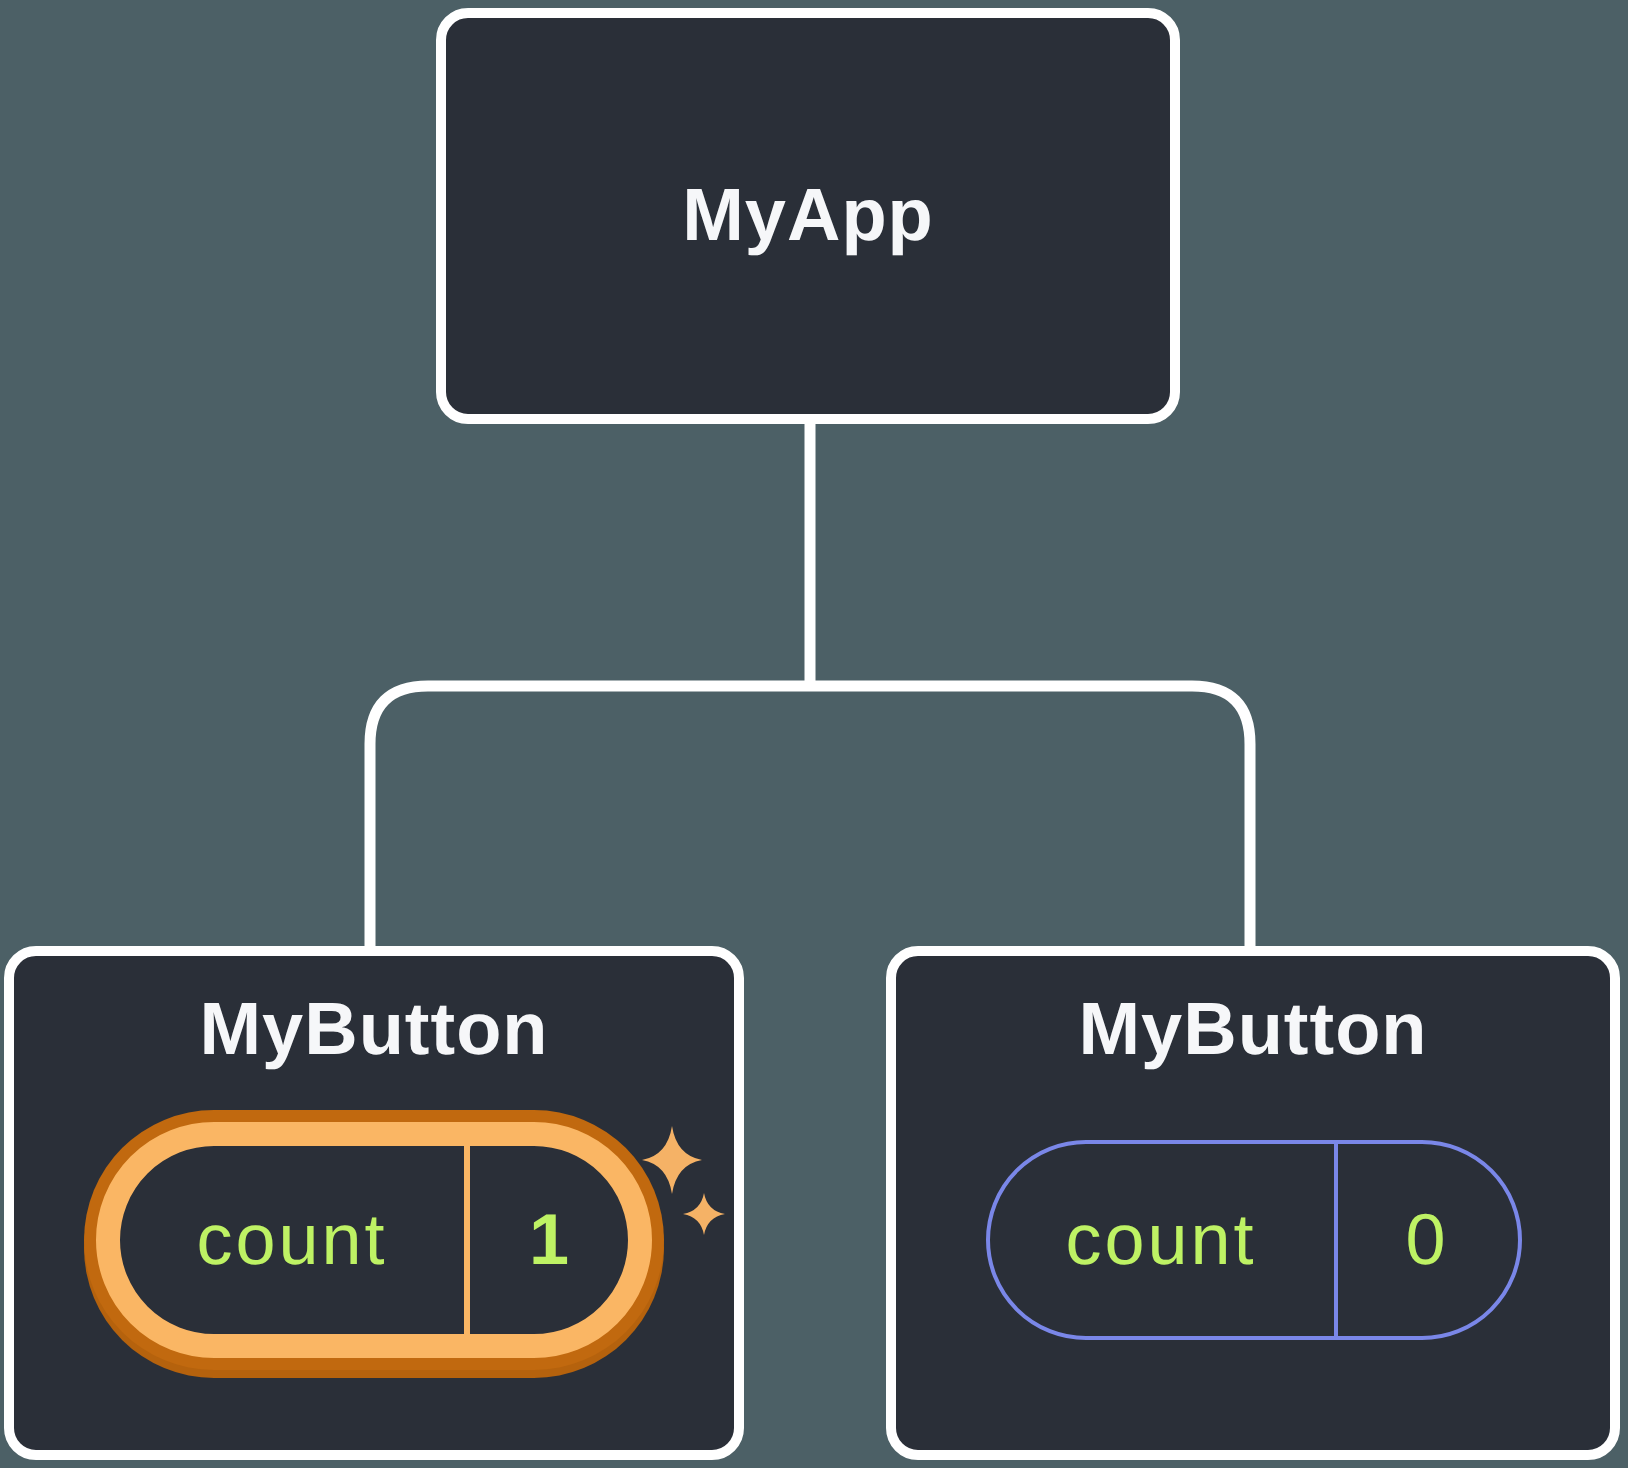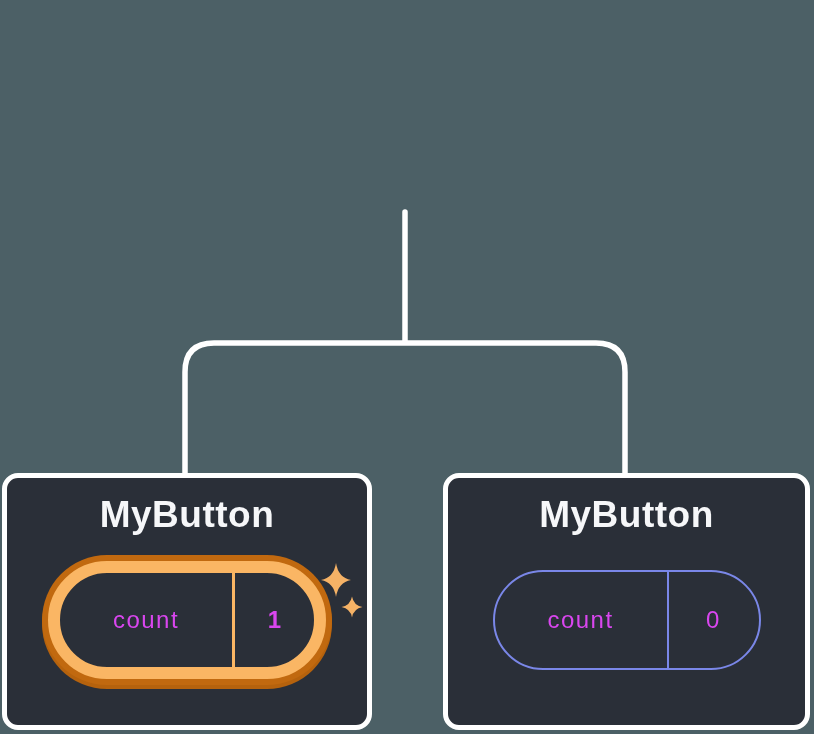--- a/index.html
+++ b/index.html
@@ -32,34 +32,37 @@
   }
   .pill-default {
     margin-top:34px; width:268px; height:100px;
     border:2px solid #7A87E8; border-radius:50px;
   }
   .pill-cell { display:flex; align-items:center; justify-content:center; }
   .cell-name  { width:172px; }
   .cell-value { flex:1; }
   .pill-divider-gold   { width:3px; background:#FAB664; }
   .pill-divider-purple { width:2px; background:#7A87E8; }
-  .state-text { color:#d946ef; font-size:24px; letter-spacing:1.5px; line-height:1; }
+  .state-text { color:#bef264; font-size:36px; letter-spacing:1.5px; line-height:1; }
   .value-bold { font-weight:700; letter-spacing:0; }
   .sparkles { position:absolute; left:303px; top:78px; }
 </style>
 </head>
 <body>
 
 <div class="stage">
 
   <svg class="connectors" width="814" height="734" viewBox="0 0 814 734">
     <path d="M405 212 L405 341" fill="none" stroke="#FFFFFF" stroke-width="5.5" stroke-linecap="round"></path>
     <path d="M185 476 L185 372 Q185 343 214 343 L596 343 Q625 343 625 372 L625 475" fill="none" stroke="#FFFFFF" stroke-width="5.5" stroke-linecap="round"></path>
   </svg>
 
+  <div class="node node-root">
+    <div class="node-label">MyApp</div>
+  </div>
 
   <div class="node node-child node-left">
     <div class="node-label">MyButton</div>
     <div class="pill pill-highlight">
       <div class="pill-cell cell-name">
         <span class="state-text">count</span>
       </div>
       <div class="pill-divider-gold"></div>
       <div class="pill-cell cell-value">
         <span class="state-text value-bold">1</span>

